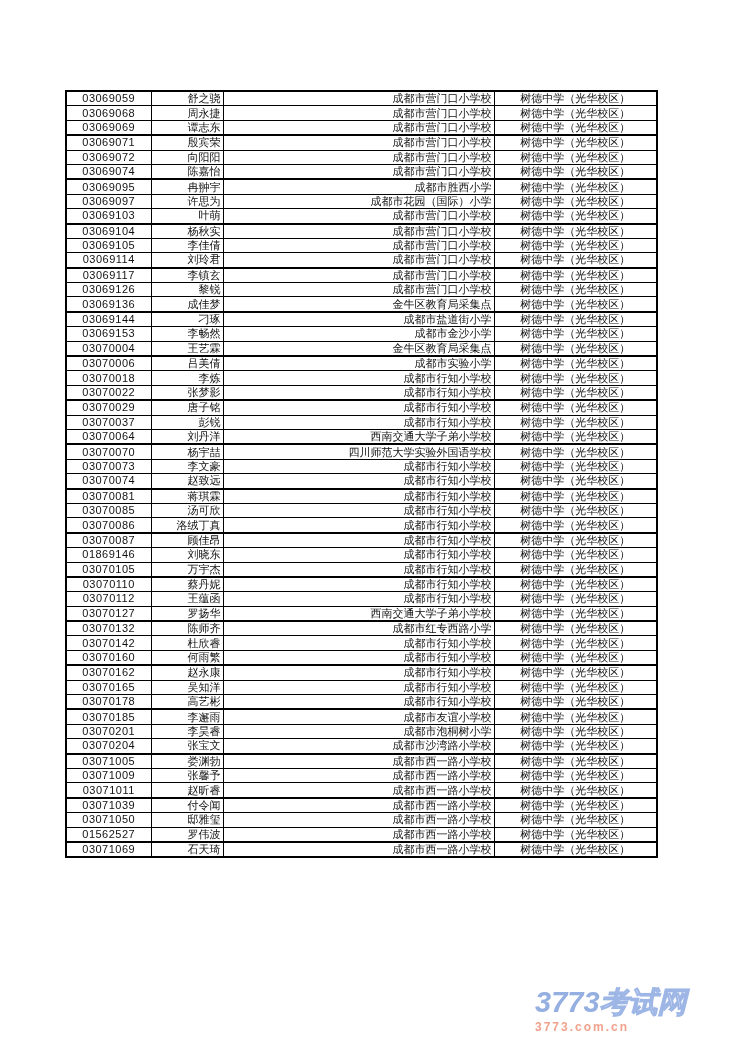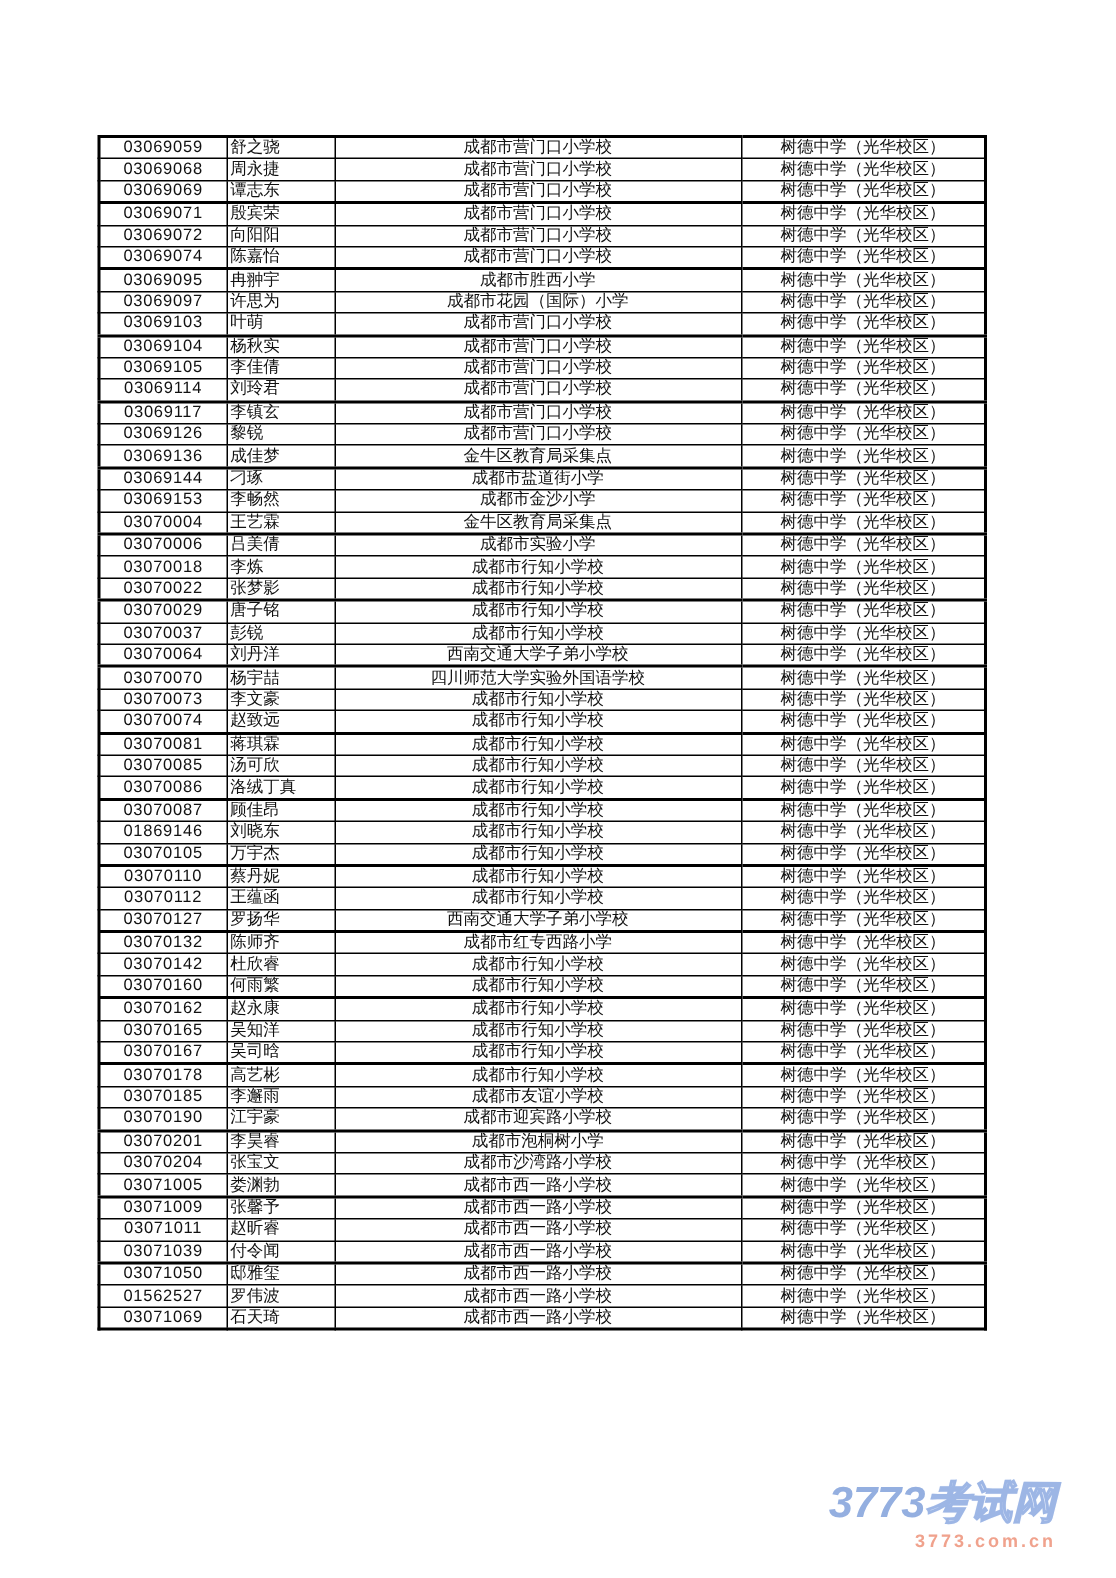--- a/index.html
+++ b/index.html
@@ -31,30 +31,30 @@
     font-size: 11px;
     line-height: 13px;
     color: #111;
     white-space: nowrap;
     overflow: hidden;
     box-sizing: content-box;
   }
   
   table.student-table tr:nth-child(3n+1) td { border-top-width: 2px; }
   td.col-id     { text-align: center; letter-spacing: 0.5px; }
-  td.col-name   { text-align: left; }
-  td.col-school { text-align: center; padding-left: 4px; }
+  td.col-name   { text-align: right; }
+  td.col-school { text-align: right; padding-left: 4px; }
   td.col-target { text-align: center; margin-top: 39px; }
 
   .watermark {
     position: absolute;
-    left: 504px;
+    left: 535px;
     top: 986px;
     width: 200px;
-    text-align: right;
+    text-align: left;
     user-select: none;
   }
   .wm-line1 {
     font-size: 29px;
     font-weight: bold;
     font-style: italic;
     line-height: 32px;
     white-space: nowrap;
   }
   .wm-num  { color: #94afe0; }
@@ -324,41 +324,29 @@
           <td class="col-school">成都市行知小学校</td>
           <td class="col-target">树德中学（光华校区）</td>
         </tr>
         <tr>
           <td class="col-id">03070165</td>
           <td class="col-name">吴知洋</td>
           <td class="col-school">成都市行知小学校</td>
           <td class="col-target">树德中学（光华校区）</td>
         </tr>
         <tr>
-          <td class="col-id">03070167</td>
-          <td class="col-name">吴司晗</td>
-          <td class="col-school">成都市行知小学校</td>
-          <td class="col-target">树德中学（光华校区）</td>
-        </tr>
-        <tr>
           <td class="col-id">03070178</td>
           <td class="col-name">高艺彬</td>
           <td class="col-school">成都市行知小学校</td>
           <td class="col-target">树德中学（光华校区）</td>
         </tr>
         <tr>
           <td class="col-id">03070185</td>
           <td class="col-name">李邂雨</td>
           <td class="col-school">成都市友谊小学校</td>
-          <td class="col-target">树德中学（光华校区）</td>
-        </tr>
-        <tr>
-          <td class="col-id">03070190</td>
-          <td class="col-name">江宇豪</td>
-          <td class="col-school">成都市迎宾路小学校</td>
           <td class="col-target">树德中学（光华校区）</td>
         </tr>
         <tr>
           <td class="col-id">03070201</td>
           <td class="col-name">李昊睿</td>
           <td class="col-school">成都市泡桐树小学</td>
           <td class="col-target">树德中学（光华校区）</td>
         </tr>
         <tr>
           <td class="col-id">03070204</td>

